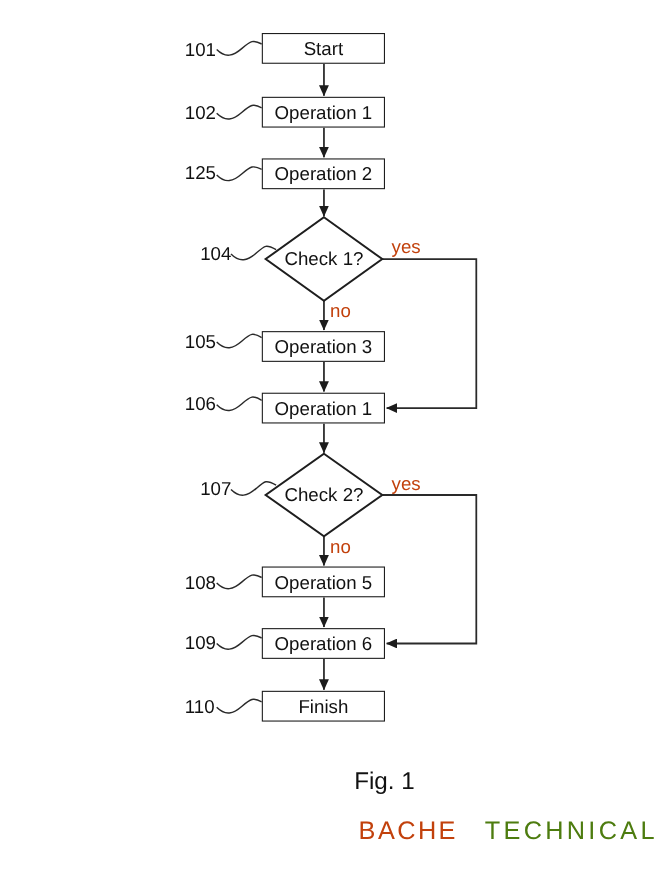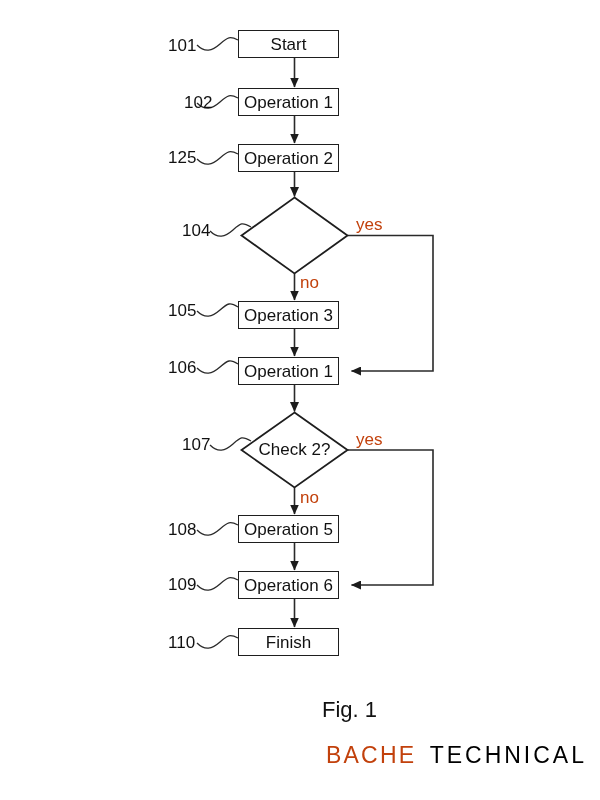--- a/index.html
+++ b/index.html
@@ -2,21 +2,21 @@
 <html><head>
 <meta charset="utf-8">
 <style>
   html,body{margin:0;padding:0;background:#ffffff;}
   #page{
     position:relative;width:600px;height:800px;background:#ffffff;overflow:hidden;
     font-family:"Liberation Sans","DejaVu Sans",sans-serif;color:#111111;
   }
   #diagram-svg{position:absolute;left:0;top:0;}
   .node{
-    position:absolute;box-sizing:border-box;width:101px;height:28px;
+    position:absolute;box-sizing:border-box;width:112px;height:28px;
     background:#ffffff;border:1.5px solid #1e1e1e;
     display:flex;align-items:center;justify-content:center;
     font-size:17px;line-height:17px;color:#111111;white-space:nowrap;
   }
   .dlabel{
     position:absolute;left:244px;width:101px;height:22px;
     display:flex;align-items:center;justify-content:center;
     font-size:17px;color:#111111;white-space:nowrap;
   }
   .ref{
@@ -27,21 +27,21 @@
   }
   .caption{
     position:absolute;left:242px;top:697px;width:135px;height:26px;
     text-align:right;font-size:22px;color:#111111;
   }
   .brand{
     position:absolute;left:326px;top:744px;font-size:23px;line-height:23px;
     white-space:nowrap;
   }
   .brand-primary{color:#c2410c;letter-spacing:2.2px;}
-  .brand-secondary{color:#000000;letter-spacing:3px;margin-left:7px;}
+  .brand-secondary{color:#4d7c0f;letter-spacing:3px;margin-left:18px;}
 </style>
 </head>
 <body>
 
 <div id="page">
 
   <svg id="diagram-svg" width="600" height="800" viewBox="0 0 600 800">
     <defs>
       <marker id="arr" viewBox="0 0 10 9" refX="9.5" refY="4.5" markerWidth="10" markerHeight="9" orient="auto" markerUnits="userSpaceOnUse">
         <path d="M0,0 L10,4.5 L0,9 Z" fill="#1c1c1c"></path>
@@ -84,24 +84,25 @@
 
   <div class="node" style="left:238px;top:30px">Start</div>
   <div class="node" style="left:238px;top:88px">Operation 1</div>
   <div class="node" style="left:238px;top:144px">Operation 2</div>
   <div class="node" style="left:238px;top:301px">Operation 3</div>
   <div class="node" style="left:238px;top:357px">Operation 1</div>
   <div class="node" style="left:238px;top:515px">Operation 5</div>
   <div class="node" style="left:238px;top:571px">Operation 6</div>
   <div class="node" style="left:238px;top:628px">Finish</div>
 
+  <div class="dlabel" style="top:225px">Check 1?</div>
   <div class="dlabel" style="top:439px">Check 2?</div>
 
   <div class="ref" style="left:168px;top:38px">101</div>
-  <div class="ref" style="left:184px;top:95px">102</div>
+  <div class="ref" style="left:168px;top:95px">102</div>
   <div class="ref" style="left:168px;top:150px">125</div>
   <div class="ref" style="left:182px;top:223px">104</div>
   <div class="ref" style="left:168px;top:303px">105</div>
   <div class="ref" style="left:168px;top:360px">106</div>
   <div class="ref" style="left:182px;top:437px">107</div>
   <div class="ref" style="left:168px;top:522px">108</div>
   <div class="ref" style="left:168px;top:577px">109</div>
   <div class="ref" style="left:168px;top:635px">110</div>
 
   <div class="branch" style="left:356px;top:217px">yes</div>

